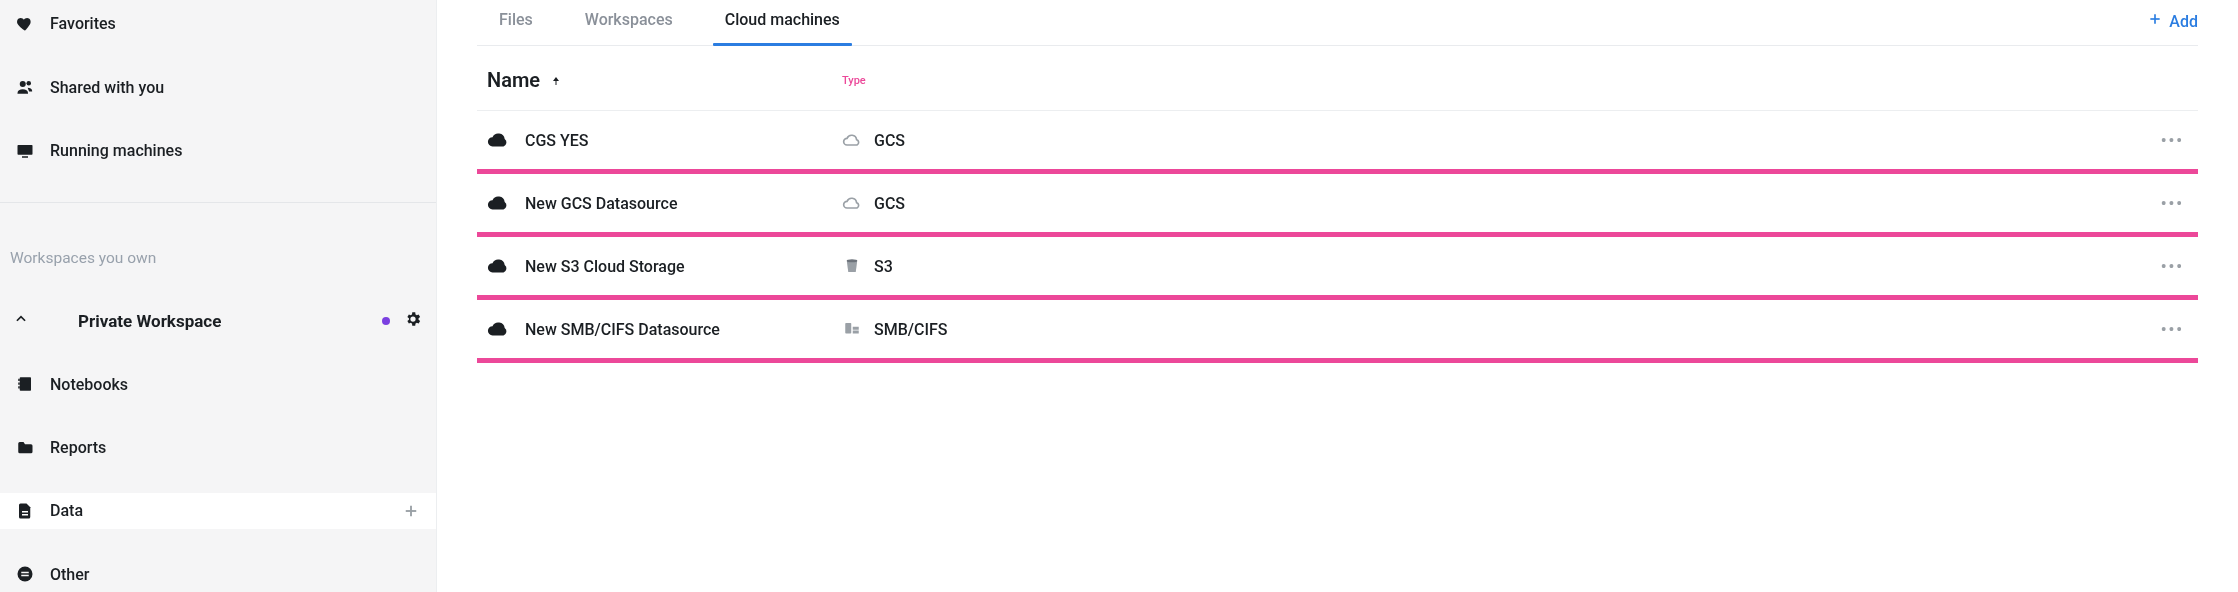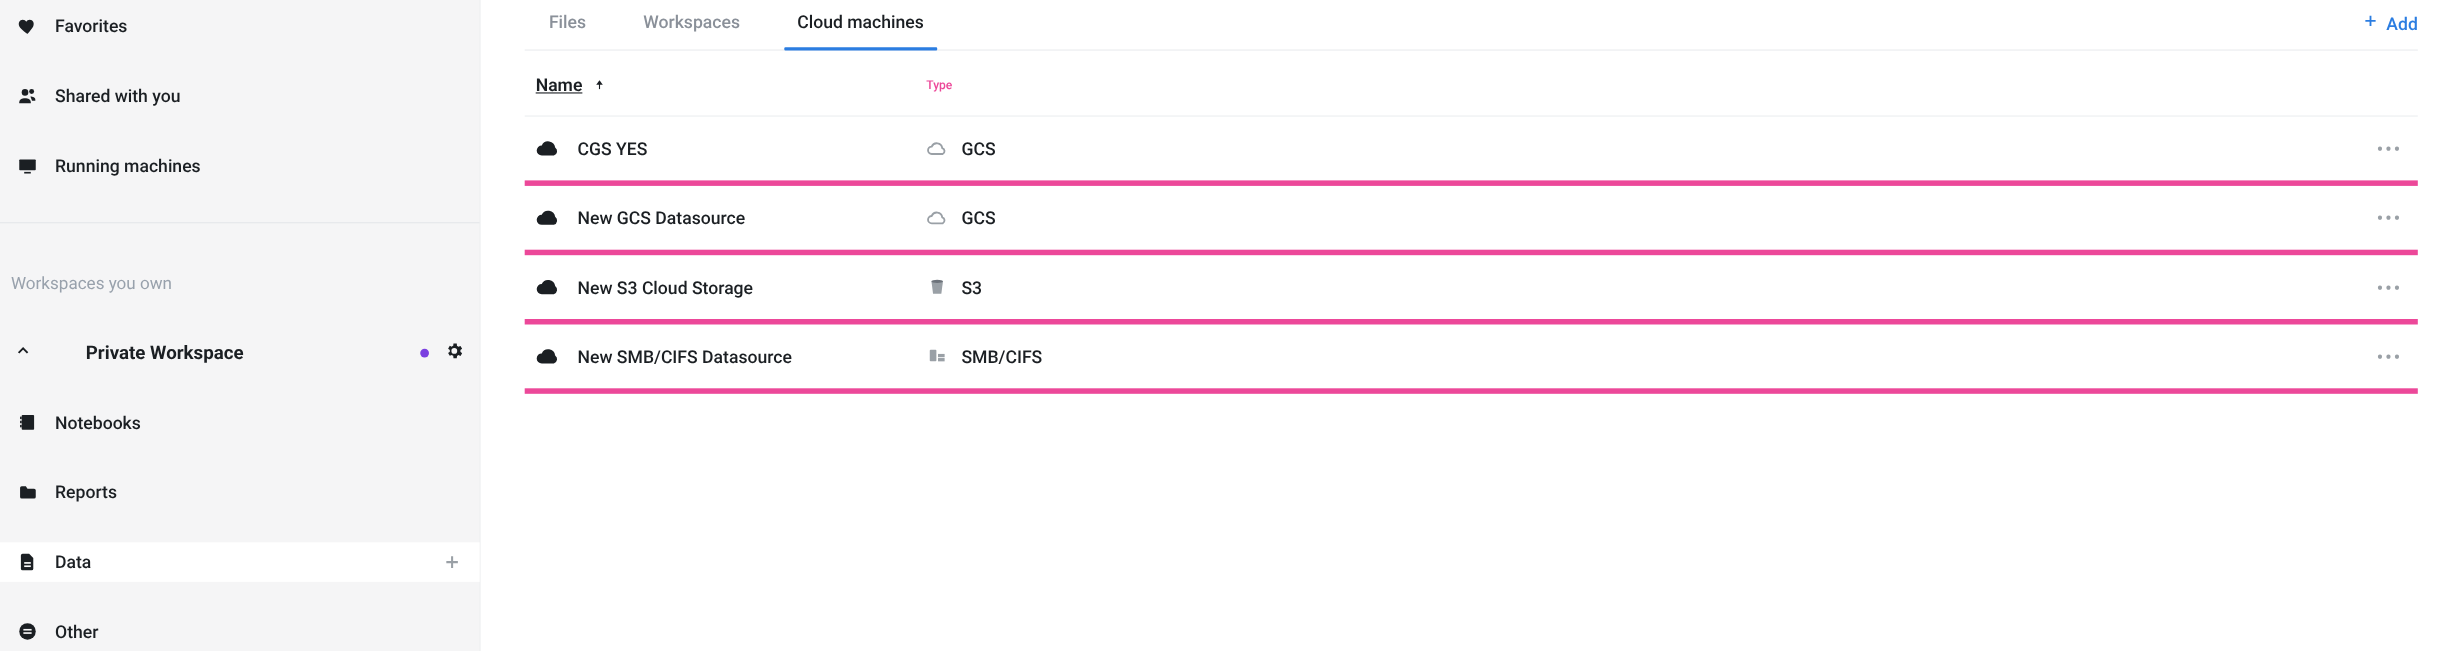--- a/index.html
+++ b/index.html
@@ -140,22 +140,21 @@
     align-items: center;
     padding: 22px 10px 18px 10px;
     border-bottom: 1px solid #eceef0;
   }
   .th-name {
     width: 355px;
     display: flex;
     align-items: center;
     gap: 10px;
     font-weight: 600;
-    font-size: 16px;
-    text-decoration: underline;
+    font-size: 20px;
   }
   .th-type {
     color: #ec4899;
     font-weight: 500;
     font-size: 11px;
   }
   .row {
     display: flex;
     align-items: center;
     padding: 18px 10px;

